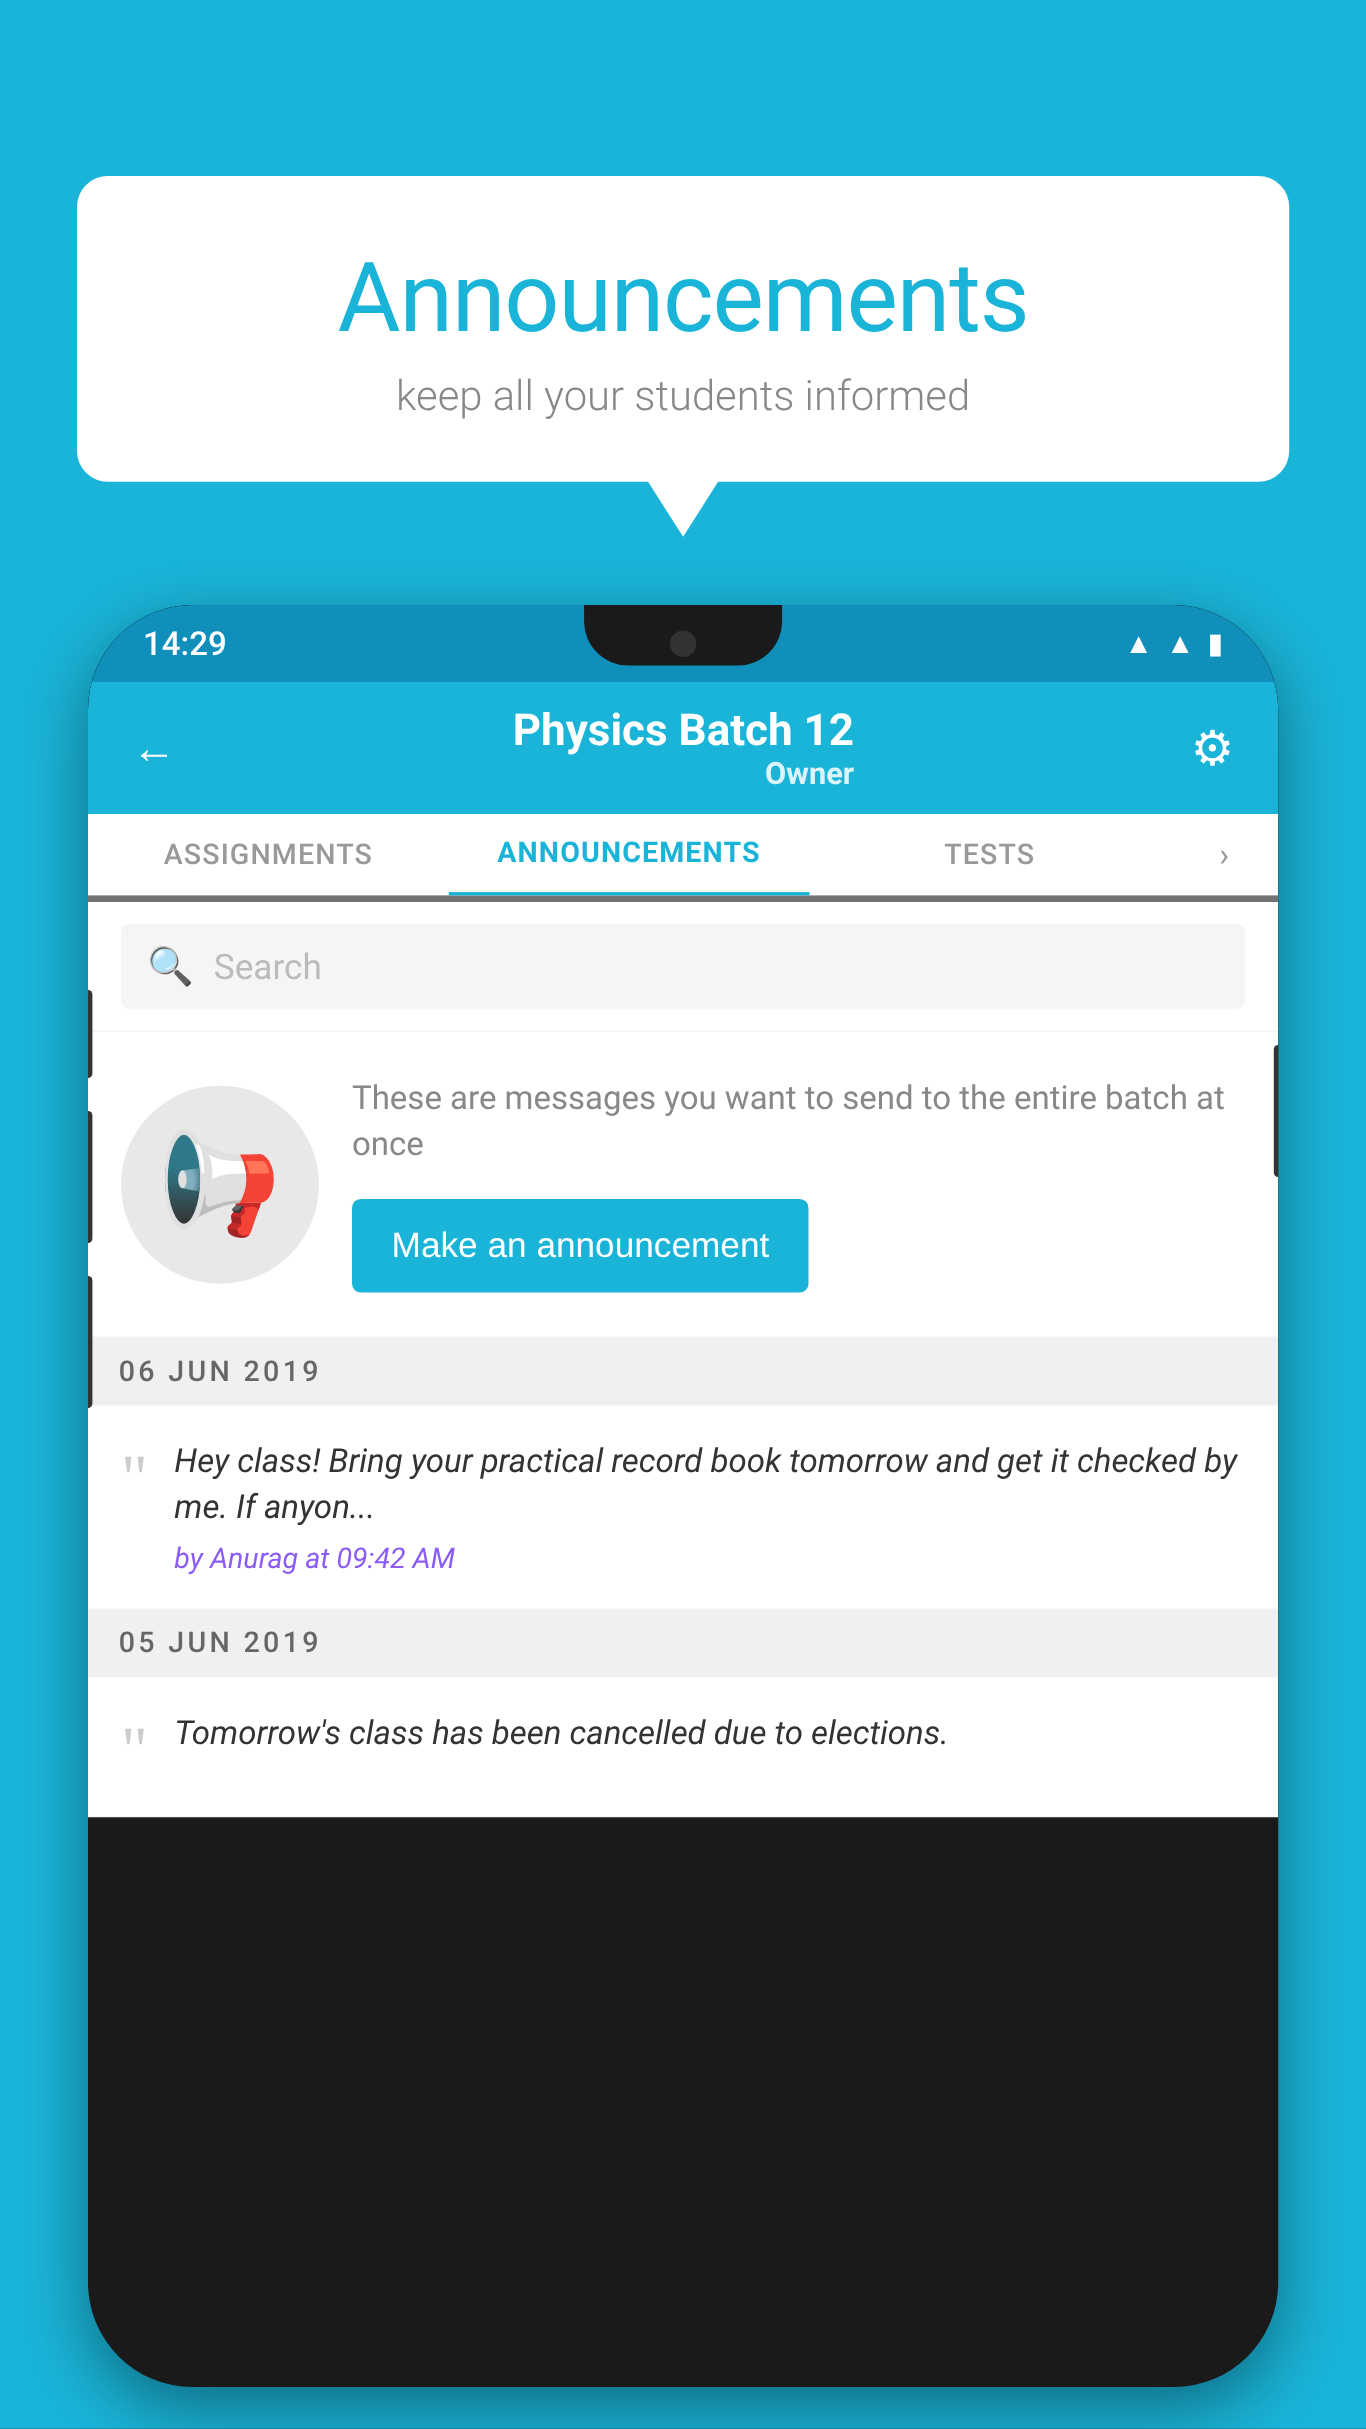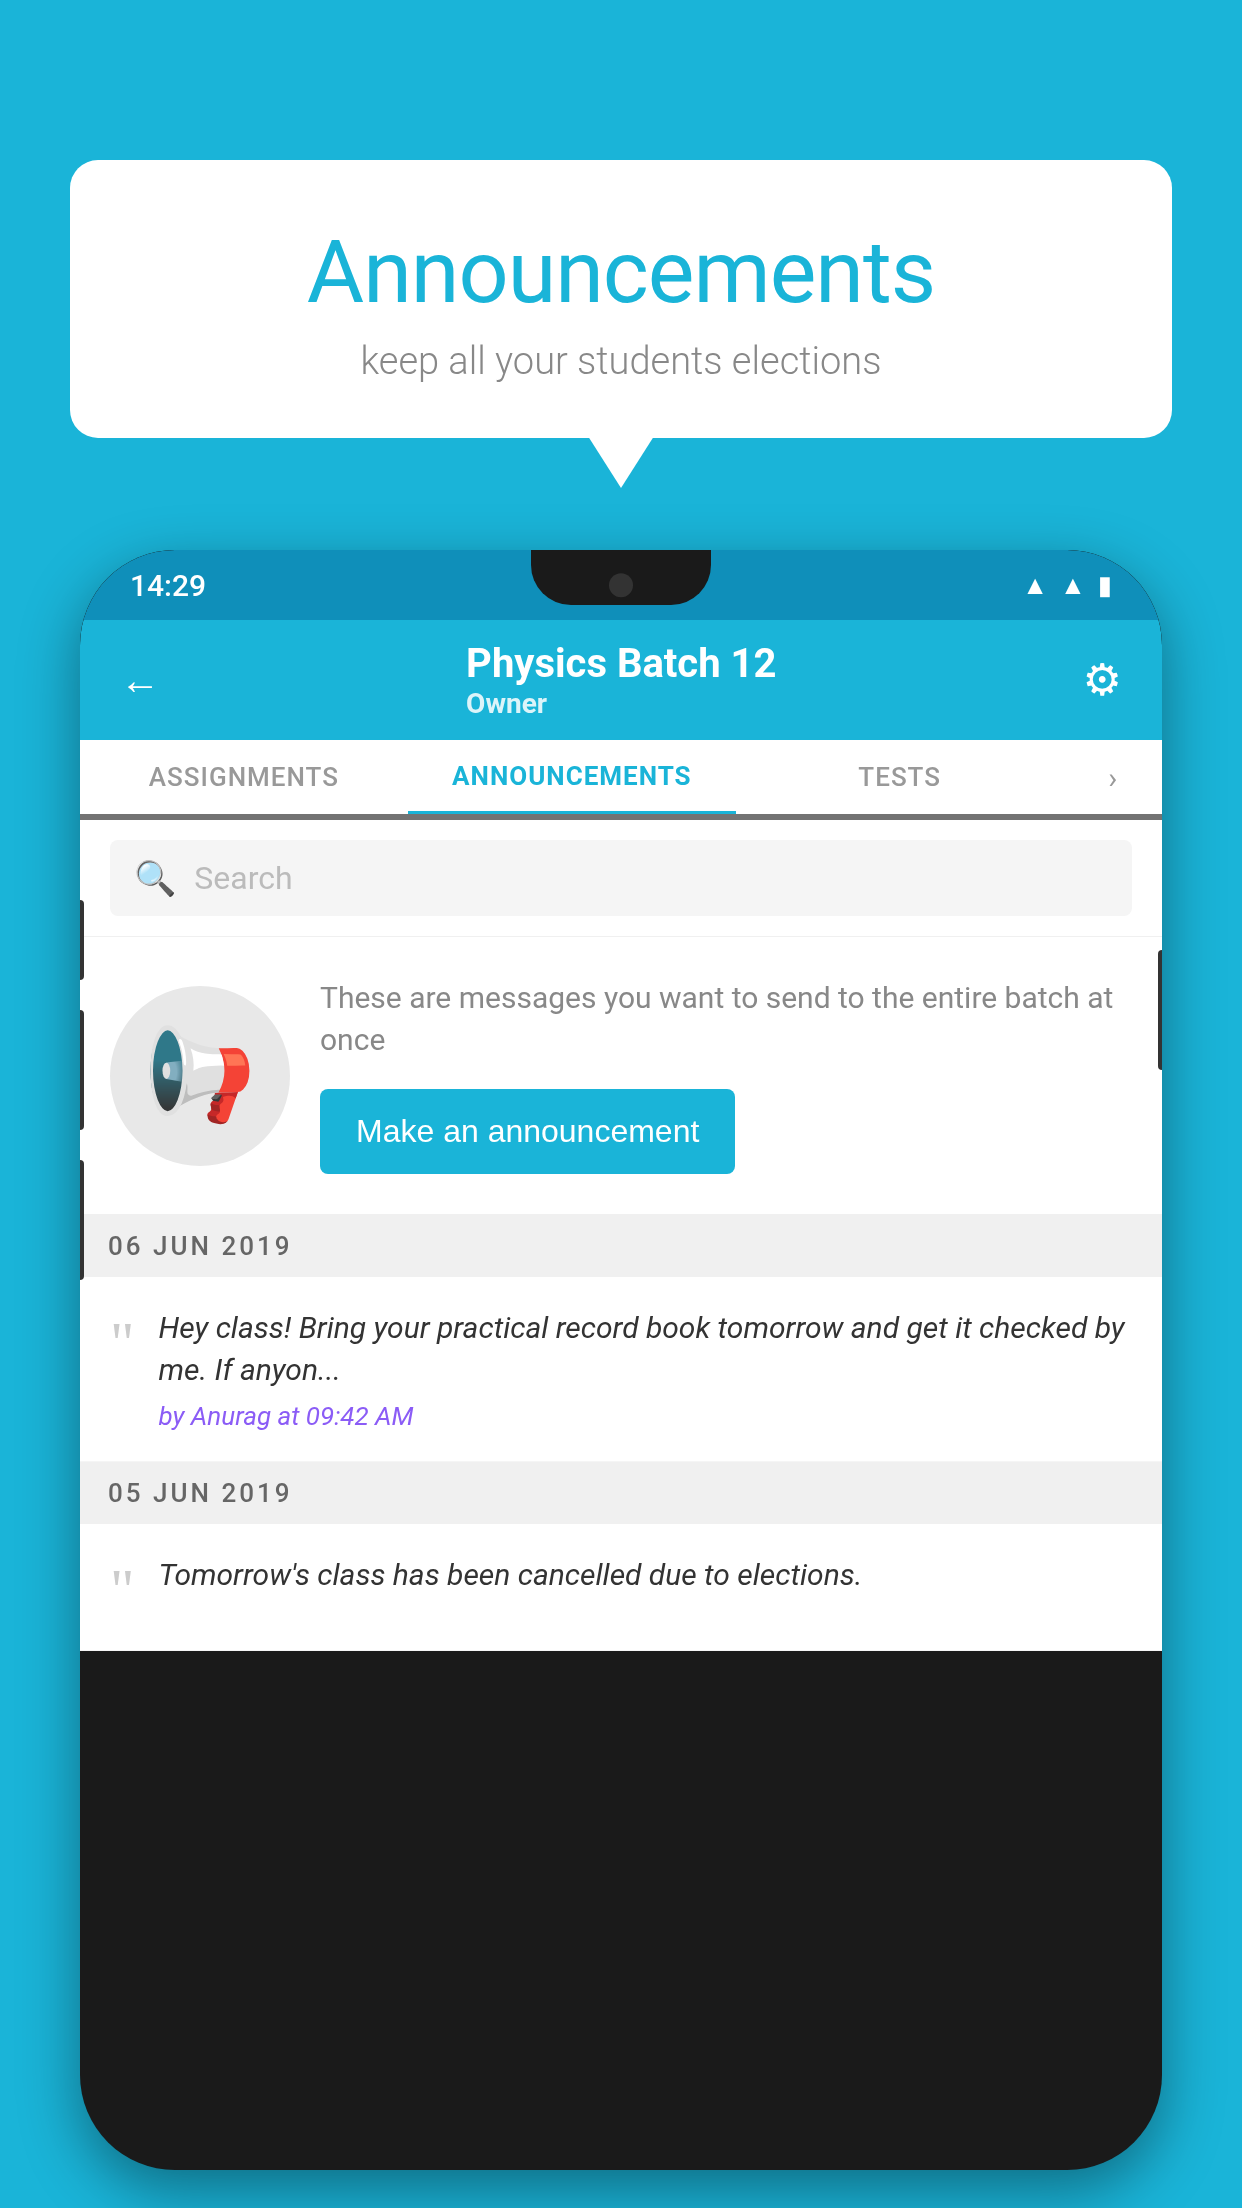--- a/index.html
+++ b/index.html
@@ -129,21 +129,21 @@
       align-items: center;
       justify-content: space-between;
       padding: 0 40px;
     }
     .back-arrow {
       color: white;
       font-size: 40px;
       cursor: pointer;
     }
     .header-center {
-      text-align: left;
+      text-align: right;
     }
     .header-title {
       color: white;
       font-size: 40px;
       font-weight: 700;
     }
     .header-subtitle {
       color: rgba(255,255,255,0.85);
       font-size: 28px;
       font-weight: bold;
@@ -343,21 +343,21 @@
       background: #333;
       border-radius: 0 4px 4px 0;
     }
   </style>
 </head>
 <body>
 
 <div class="speech-bubble-container">
   <div class="speech-bubble">
     <div class="bubble-title">Announcements</div>
-    <div class="bubble-subtitle">keep all your students elections</div>
+    <div class="bubble-subtitle">keep all your students informed</div>
   </div>
 </div>
 
 <div class="phone-wrapper">
   <div class="phone">
     <div class="phone-inner">
 
       <div class="notch">
         <div class="notch-camera"></div>
       </div>

